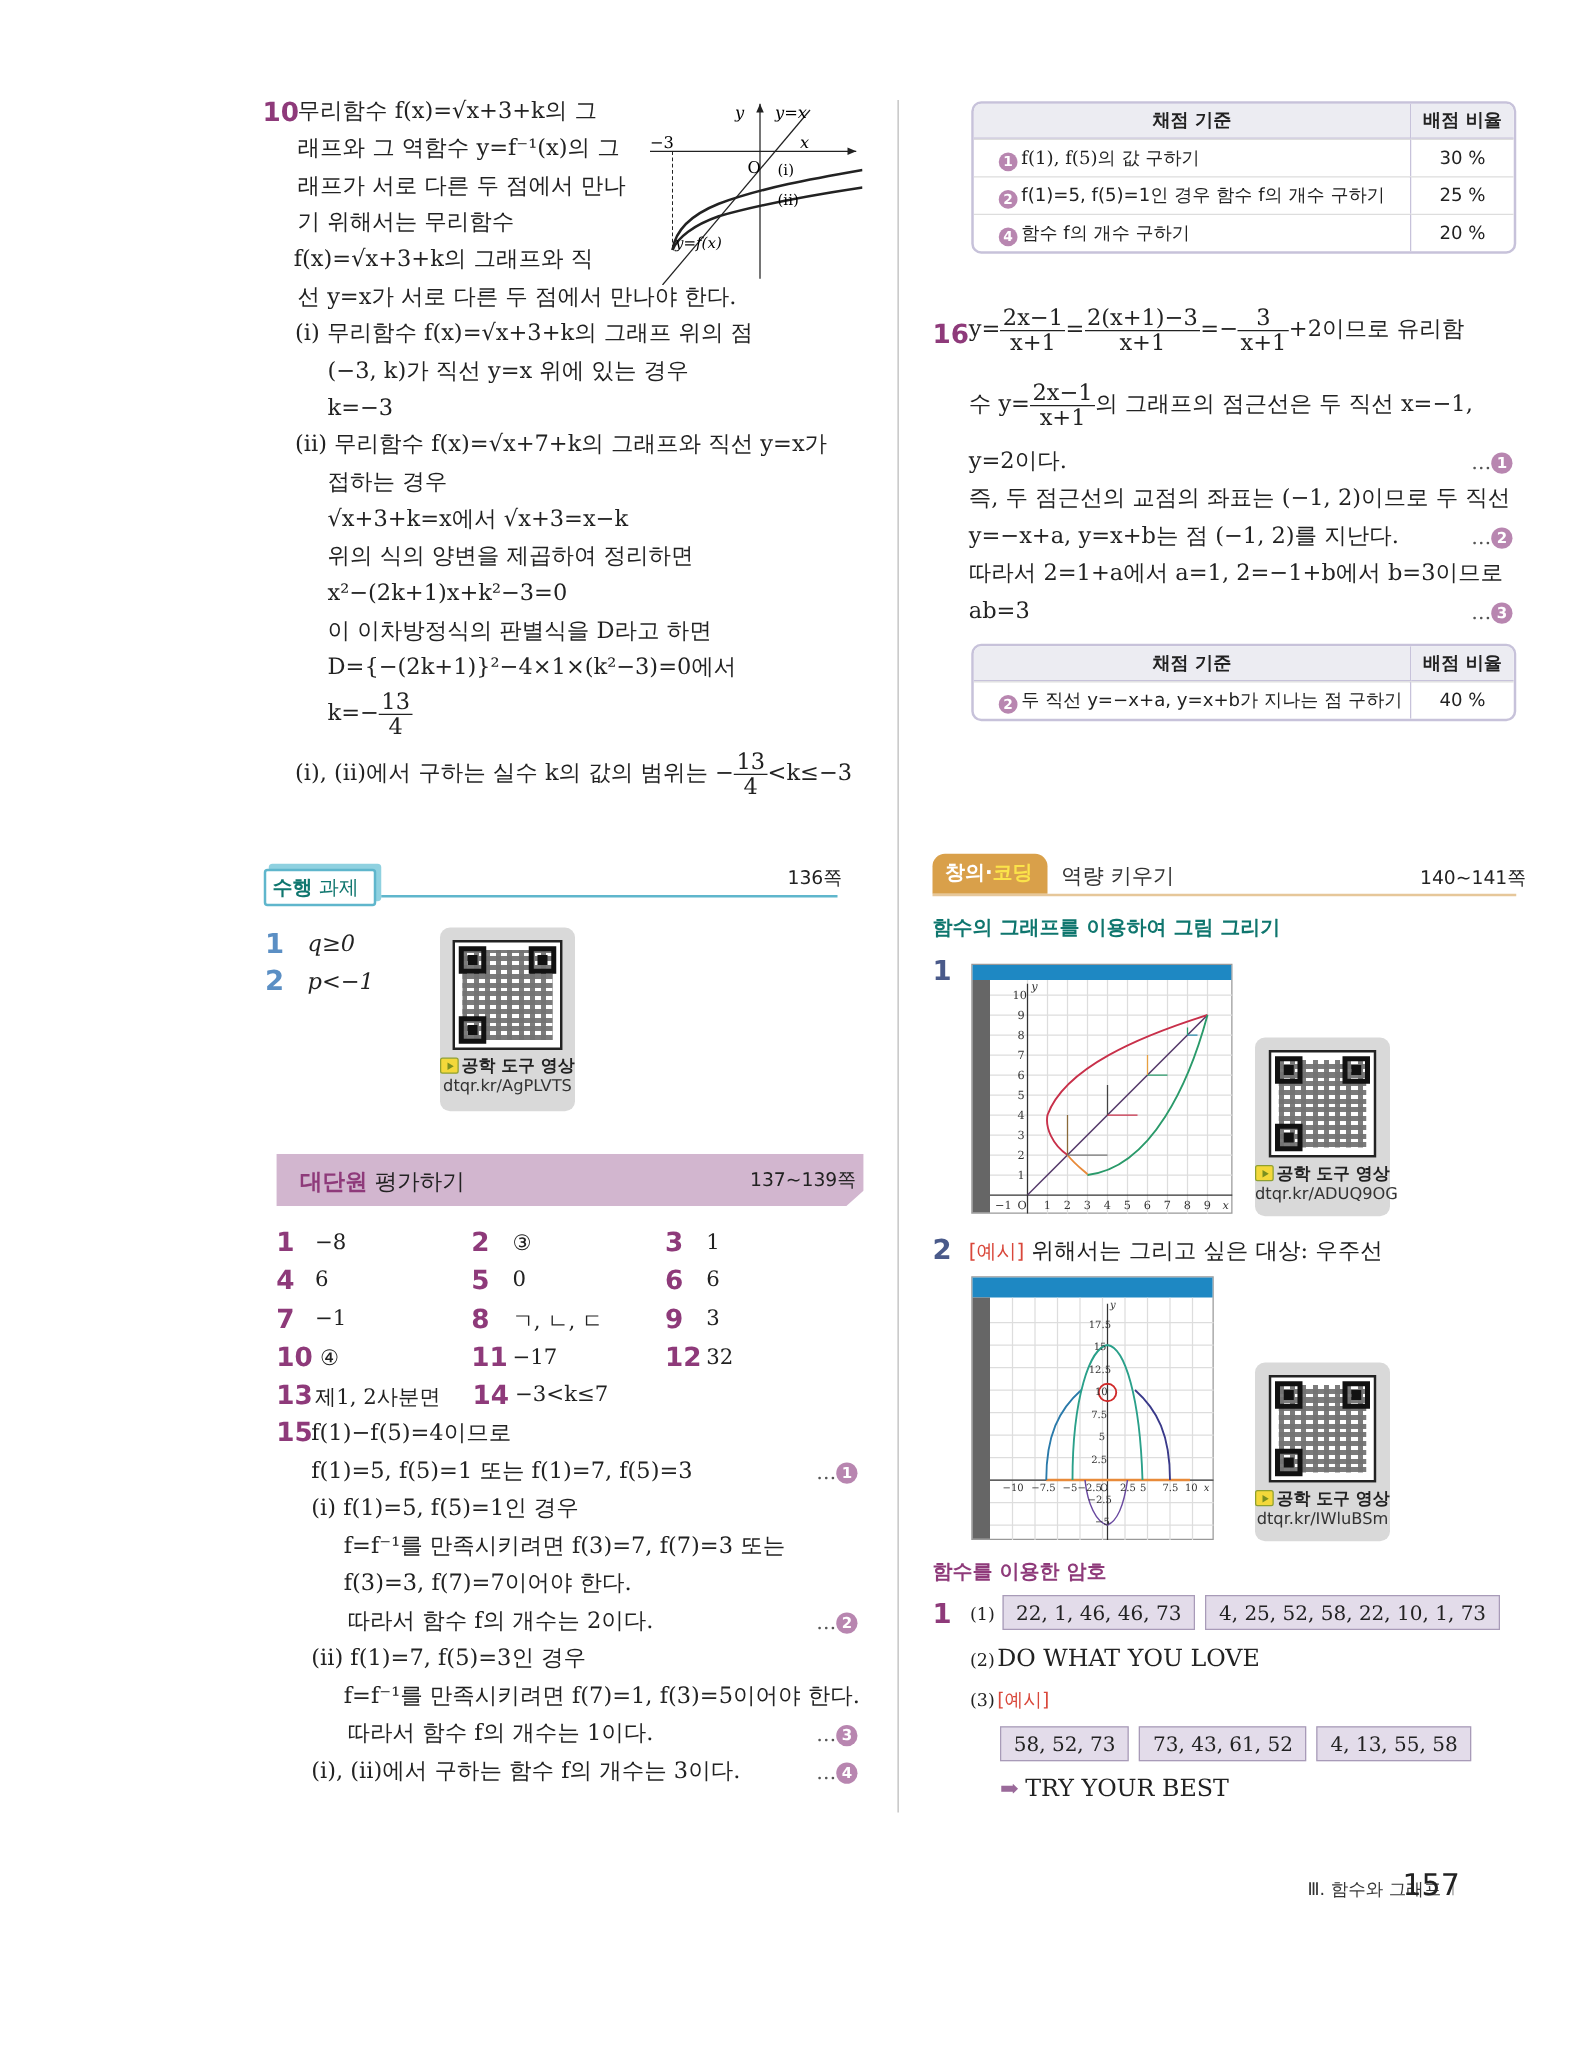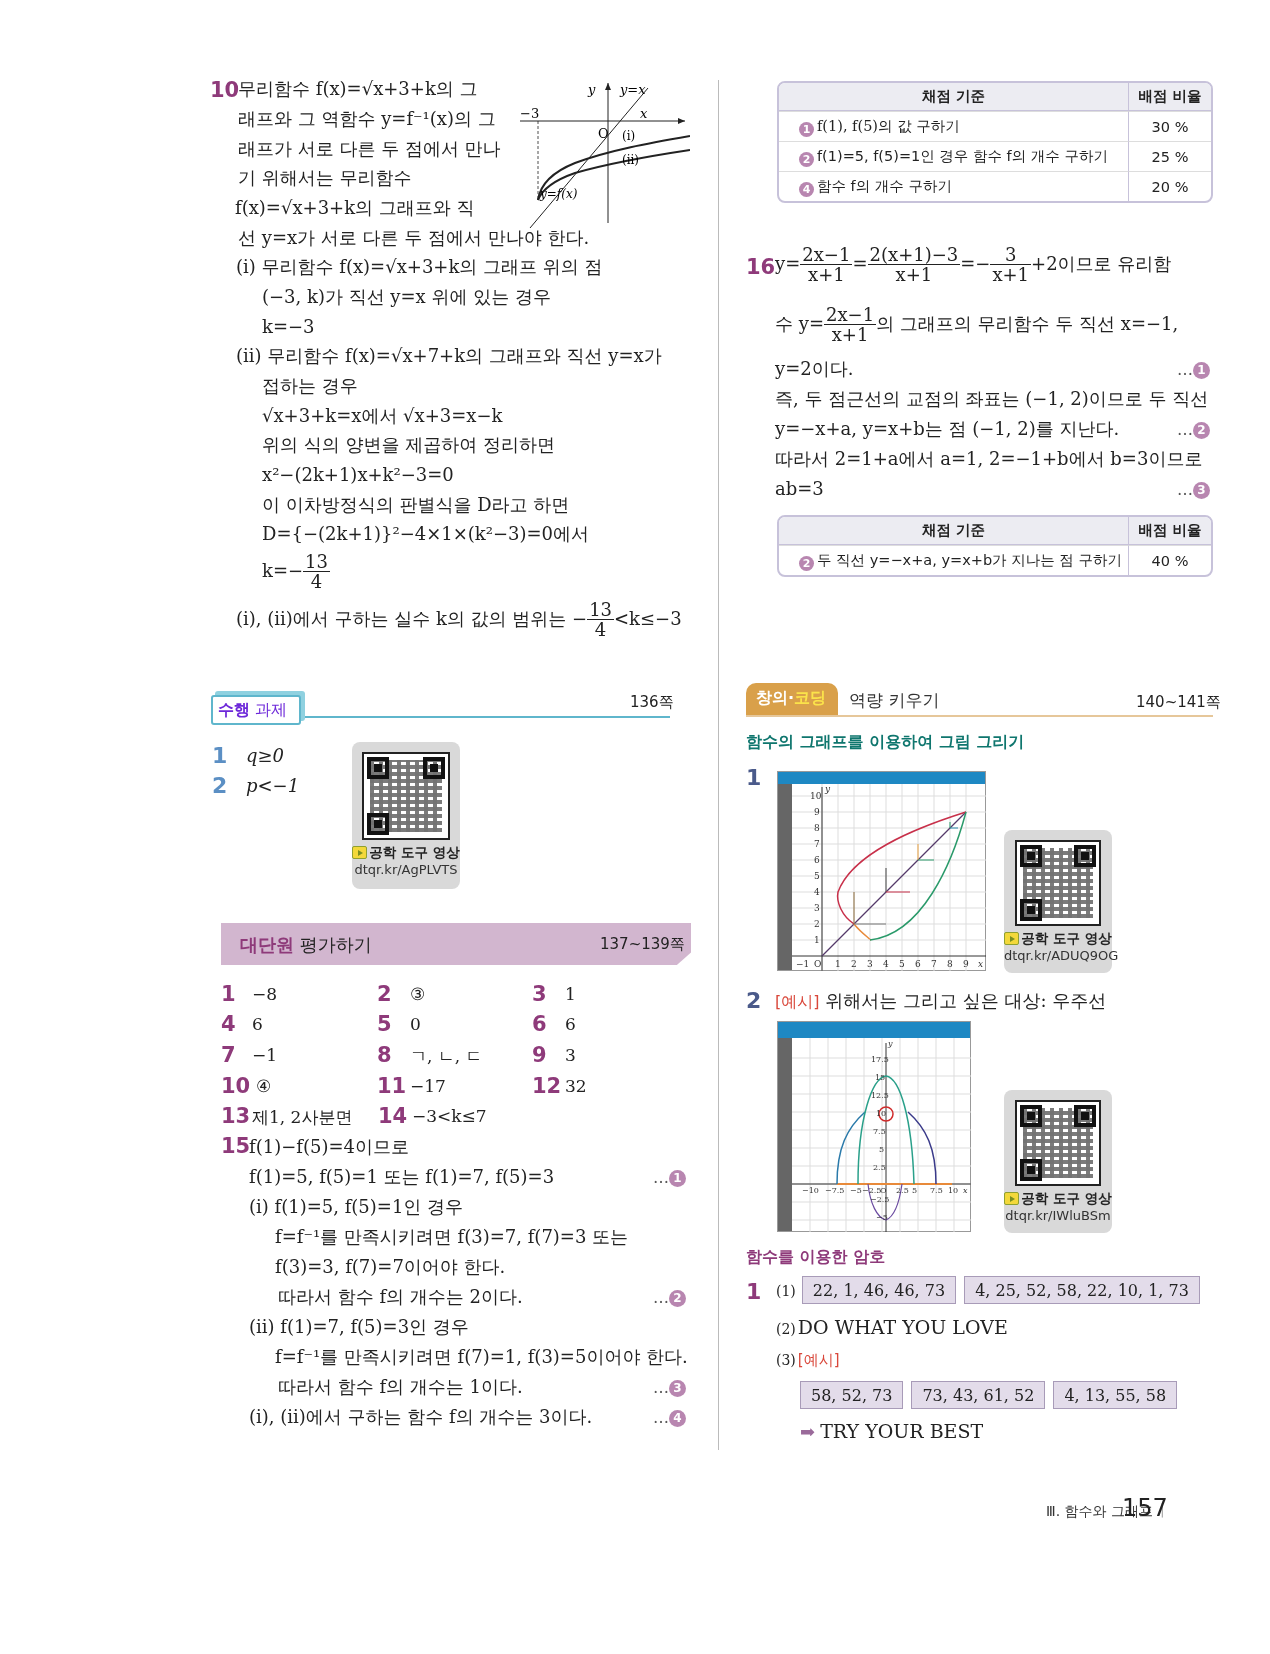--- a/index.html
+++ b/index.html
@@ -83,21 +83,21 @@
       <text x="78" y="60" font-size="13" font-family="DejaVu Serif, serif">O</text>
       <text x="102" y="62" font-size="12" font-family="DejaVu Serif, serif">(i)</text>
       <text x="102" y="86" font-size="12" font-family="DejaVu Serif, serif">(ii)</text>
       <text x="20" y="120" font-size="12" font-style="italic" font-family="DejaVu Serif, serif">y=f(x)</text>
     </svg>
   </div>
 </div>
 
 <div>
   <div class="abs" style="left:211px;top:695px;width:90px;height:30px;border:2px solid #5fb6cc;border-radius:3px;background:#fff;box-shadow:4px -4px 0 #8fd1e0;">
-    <span class="sans" style="position:absolute;left:5px;top:3px;font-size:16px;color:#6d28d9;"><b>수행</b> <span>과제</span></span>
+    <span class="sans" style="position:absolute;left:5px;top:3px;font-size:16px;color:#0f766e;"><b>수행</b> <span>과제</span></span>
   </div>
   <div class="abs" style="left:305px;top:716px;width:365px;height:2px;background:#5fb6cc;"></div>
   <div class="abs sans" style="left:630px;top:693px;font-size:15px;">136쪽</div>
   <span class="abs num-blue" style="left:212px;top:743px;">1</span>
   <span class="abs" style="left:246px;top:745px;font-size:18px;font-style:italic;">q≥0</span>
   <span class="abs num-blue" style="left:212px;top:773px;">2</span>
   <span class="abs" style="left:246px;top:775px;font-size:18px;font-style:italic;">p&lt;−1</span>
   <div class="qrbox" style="left:352px;top:742px;width:108px;height:147px;">
     <div class="qr" style="width:88px;height:88px;">
       <div class="dots"></div>
@@ -191,21 +191,21 @@
       </tr>
 </tbody>
   </table>
 
 <div>
   <span class="abs num-purple" style="left:746px;top:255px;">16</span>
   <div class="line" style="left:775px;top:245px;line-height:19px;">
     <span>y=</span><span class="frac"><span class="n">2x−1</span><span class="d">x+1</span></span><span>=</span><span class="frac"><span class="n">2(x+1)−3</span><span class="d">x+1</span></span><span>=−</span><span class="frac"><span class="n">3</span><span class="d">x+1</span></span><span>+2이므로 유리함</span>
   </div>
   <div class="line" style="left:775px;top:305px;line-height:19px;">
-    <span>수 y=</span><span class="frac"><span class="n">2x−1</span><span class="d">x+1</span></span><span>의 그래프의 무리함수 두 직선 x=−1,</span>
+    <span>수 y=</span><span class="frac"><span class="n">2x−1</span><span class="d">x+1</span></span><span>의 그래프의 점근선은 두 직선 x=−1,</span>
   </div>
   <div class="line" style="left:775px;top:358px;">y=2이다.</div>
   <div class="line" style="left:775px;top:388px;">즉, 두 점근선의 교점의 좌표는 (−1, 2)이므로 두 직선</div>
   <div class="line" style="left:775px;top:418px;">y=−x+a, y=x+b는 점 (−1, 2)를 지난다.</div>
   <div class="line" style="left:775px;top:448px;">따라서 2=1+a에서 a=1, 2=−1+b에서 b=3이므로</div>
   <div class="line" style="left:775px;top:478px;">ab=3</div>
   <div class="marker" style="left:1177px;top:360px;">…<span class="circ">1</span></div>
   <div class="marker" style="left:1177px;top:420px;">…<span class="circ">2</span></div>
   <div class="marker" style="left:1177px;top:480px;">…<span class="circ">3</span></div>
 </div>

